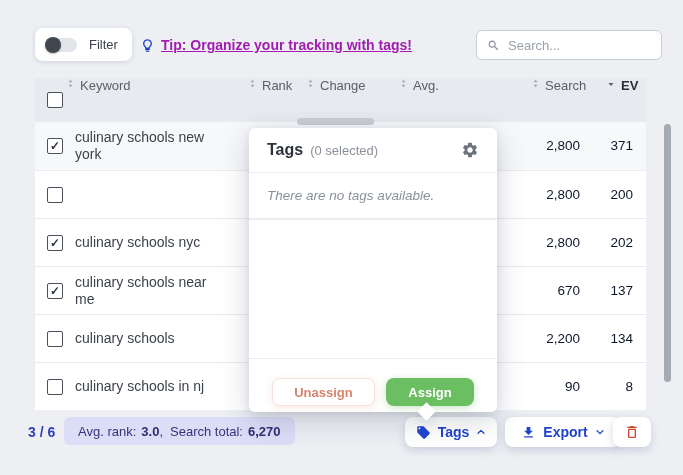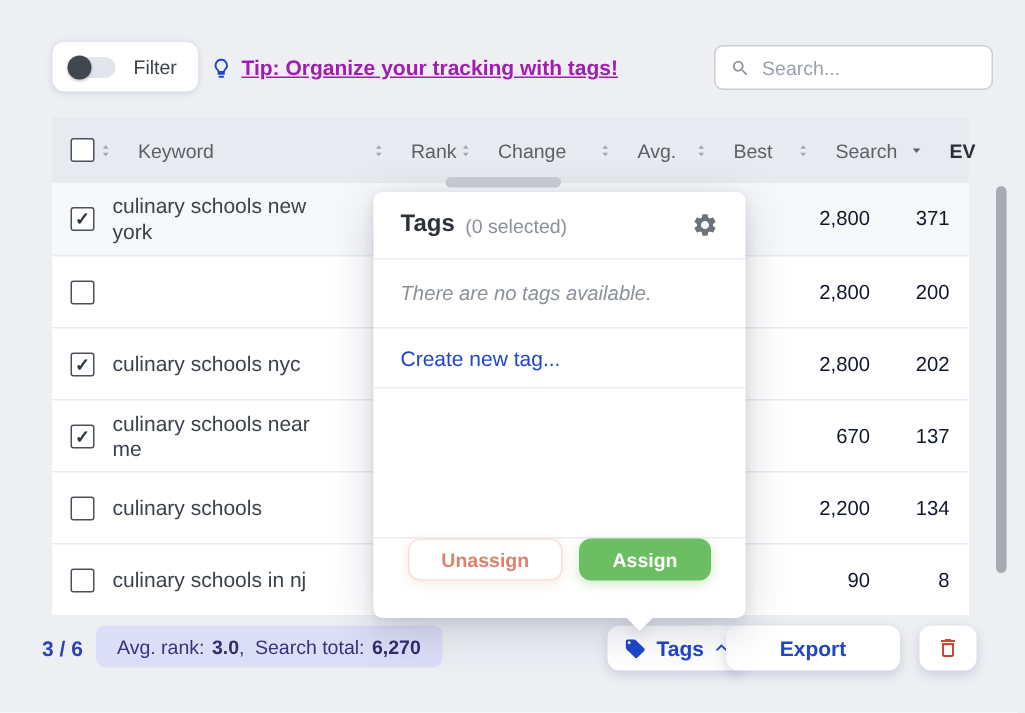--- a/index.html
+++ b/index.html
@@ -41,21 +41,21 @@
     font-family:"Liberation Sans", sans-serif; color:#3c424b; background:transparent;
   }
   .searchbox input::placeholder { color:#9aa1ab; }
 
   
   .table { left:35px; top:78px; width:611px; }
   .thead {
     position:relative; height:44px; background:#e7eaee; border-radius:2px 2px 0 0;
     font-size:13px; color:#5b6169;
   }
-  .hcell { position:absolute; top:0; height:44px; display:flex; align-items:center; gap:16px; cursor:pointer; white-space:nowrap; }
+  .hcell { position:absolute; top:0; height:44px; display:flex; align-items:flex-start; gap:4px; cursor:pointer; white-space:nowrap; }
   .hcell.ev { color:#2a2f36; font-weight:700; }
   .cbx {
     width:16px; height:16px; background:#fff; border:1.5px solid #4a515b; border-radius:2px;
     display:inline-flex; align-items:center; justify-content:center; cursor:pointer; flex:none;
   }
   .cbx[data-checked="true"]::after { content:"✓"; font-size:12px; font-weight:700; color:#2e343d; line-height:1; }
   .thead .cbx { position:absolute; left:12px; top:14px; }
 
   .tbody { background:#fff; }
   .row { position:relative; height:48px; background:#fff; }
@@ -84,21 +84,21 @@
     display:flex; flex-direction:column;
   }
   .popup-header { height:44px; display:flex; align-items:center; padding:0 18px; gap:7px; }
   .popup-title { font-size:16px; font-weight:700; color:#2e333b; }
   .popup-sub { font-size:13px; color:#8b9099; }
   .popup-gear { margin-left:auto; cursor:pointer; display:flex; }
   .popup-div { height:1px; background:#ebedf0; flex:none; }
   .popup-empty { height:45px; display:flex; align-items:center; padding:0 18px; font-size:13.5px; font-style:italic; color:#8b9199; }
   .popup-create { height:39px; display:flex; align-items:center; padding:0 18px; font-size:14px; color:#2045cb; cursor:pointer; }
   .popup-spacer { flex:1; }
-  .popup-footer { height:53px; display:flex; align-items:flex-start; justify-content:center; gap:11px; padding-bottom:6px; }
+  .popup-footer { height:53px; display:flex; align-items:flex-end; justify-content:center; gap:11px; padding-bottom:6px; }
   .btn-unassign {
     width:103px; height:28px; background:#fff; border:1px solid #f6e0d9; border-radius:8px;
     color:#d8836c; font-size:13px; font-weight:700; font-family:"Liberation Sans",sans-serif;
     box-shadow:0 2px 8px rgba(225,150,120,.22); cursor:pointer;
   }
   .btn-assign {
     width:88px; height:28px; background:#6cbe63; border:none; border-radius:8px;
     color:#fff; font-size:13px; font-weight:700; font-family:"Liberation Sans",sans-serif;
     box-shadow:0 2px 8px rgba(108,190,99,.35); cursor:pointer;
   }
@@ -118,21 +118,21 @@
   .pill b { font-weight:700; color:#2d2e74; }
 
   .bbtn {
     top:417px; height:30px; background:#fff; border:none; border-radius:8px;
     box-shadow:0 3px 8px rgba(110,120,160,.28);
     display:flex; align-items:center; justify-content:center; gap:7px;
     color:#2045cb; font-size:14px; font-weight:700; font-family:"Liberation Sans",sans-serif;
     cursor:pointer; z-index:10;
   }
   .btn-tags   { left:405px; width:92px; }
-  .btn-export { left:484px; width:116px;flex-direction:column; }
+  .btn-export { left:505px; width:116px; }
   .btn-trash  { left:613px; width:38px; }
 </style>
 </head>
 <body>
 
 <div class="abs filter-card">
   <span class="toggle">
       <span class="knob"></span>
     </span>
   <span class="filter-label">Filter</span>
@@ -176,27 +176,20 @@
           <path d="M12 20l-4.2-5.2h8.4z"></path>
         </svg>
       <span>Change</span>
     </div>
     <div class="hcell" style="left:363px">
       <svg width="11" height="11" viewBox="0 0 24 24" fill="#a0a6ae">
           <path d="M12 4l4.2 5.2H7.8z"></path>
           <path d="M12 20l-4.2-5.2h8.4z"></path>
         </svg>
       <span>Avg.</span>
-    </div>
-    <div class="hcell" style="left:427px">
-      <svg width="11" height="11" viewBox="0 0 24 24" fill="#a0a6ae">
-          <path d="M12 4l4.2 5.2H7.8z"></path>
-          <path d="M12 20l-4.2-5.2h8.4z"></path>
-        </svg>
-      <span>Best</span>
     </div>
     <div class="hcell" style="left:495px">
       <svg width="11" height="11" viewBox="0 0 24 24" fill="#a0a6ae">
           <path d="M12 4l4.2 5.2H7.8z"></path>
           <path d="M12 20l-4.2-5.2h8.4z"></path>
         </svg>
       <span>Search</span>
     </div>
     <div class="hcell ev" style="left:570px">
       <svg width="12" height="12" viewBox="0 0 24 24" fill="#5b6169">
@@ -262,21 +255,20 @@
     <span class="popup-sub">(0 selected)</span>
     <span class="popup-gear">
       <svg width="18" height="18" viewBox="0 0 24 24" fill="#6d737c">
         <path d="M19.14,12.94c0.04-0.3,0.06-0.61,0.06-0.94c0-0.32-0.02-0.64-0.07-0.94l2.03-1.58c0.18-0.14,0.23-0.41,0.12-0.61 l-1.92-3.32c-0.12-0.22-0.37-0.29-0.59-0.22l-2.39,0.96c-0.5-0.38-1.03-0.7-1.62-0.94L14.4,2.81c-0.04-0.24-0.24-0.41-0.48-0.41 h-3.84c-0.24,0-0.43,0.17-0.47,0.41L9.25,5.35C8.66,5.59,8.12,5.92,7.63,6.29L5.24,5.33c-0.22-0.08-0.47,0-0.59,0.22L2.74,8.87 C2.62,9.08,2.66,9.34,2.86,9.48l2.03,1.58C4.84,11.36,4.8,11.69,4.8,12s0.02,0.64,0.07,0.94l-2.03,1.58 c-0.18,0.14-0.23,0.41-0.12,0.61l1.92,3.32c0.12,0.22,0.37,0.29,0.59,0.22l2.39-0.96c0.5,0.38,1.03,0.7,1.62,0.94l0.36,2.54 c0.05,0.24,0.24,0.41,0.48,0.41h3.84c0.24,0,0.44-0.17,0.47-0.41l0.36-2.54c0.59-0.24,1.13-0.56,1.62-0.94l2.39,0.96 c0.22,0.08,0.47,0,0.59-0.22l1.92-3.32c0.12-0.22,0.07-0.47-0.12-0.61L19.14,12.94z M12,15.6c-1.98,0-3.6-1.62-3.6-3.6 s1.62-3.6,3.6-3.6s3.6,1.62,3.6,3.6S13.98,15.6,12,15.6z"></path>
       </svg>
     </span>
   </div>
   <div class="popup-div"></div>
   <div class="popup-empty">There are no tags available.</div>
   <div class="popup-div"></div>
-  <div class="popup-create">Create new tag...</div>
   <div class="popup-div"></div>
   <div class="popup-spacer"></div>
   <div class="popup-div"></div>
   <div class="popup-footer">
     <button class="btn-unassign">Unassign</button>
     <button class="btn-assign">Assign</button>
   </div>
   <div class="notch"></div>
 </div>
 

